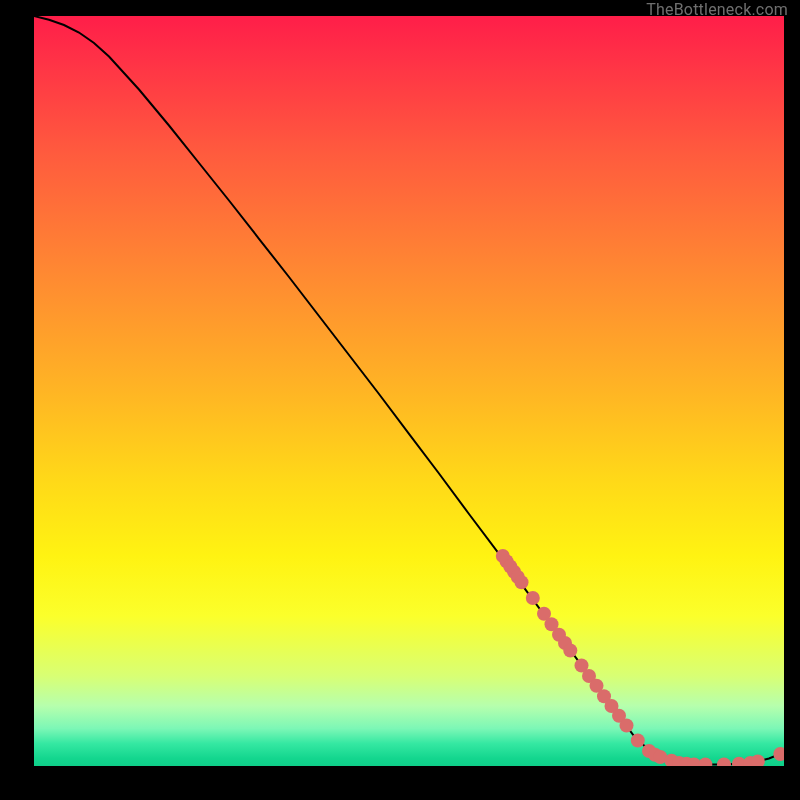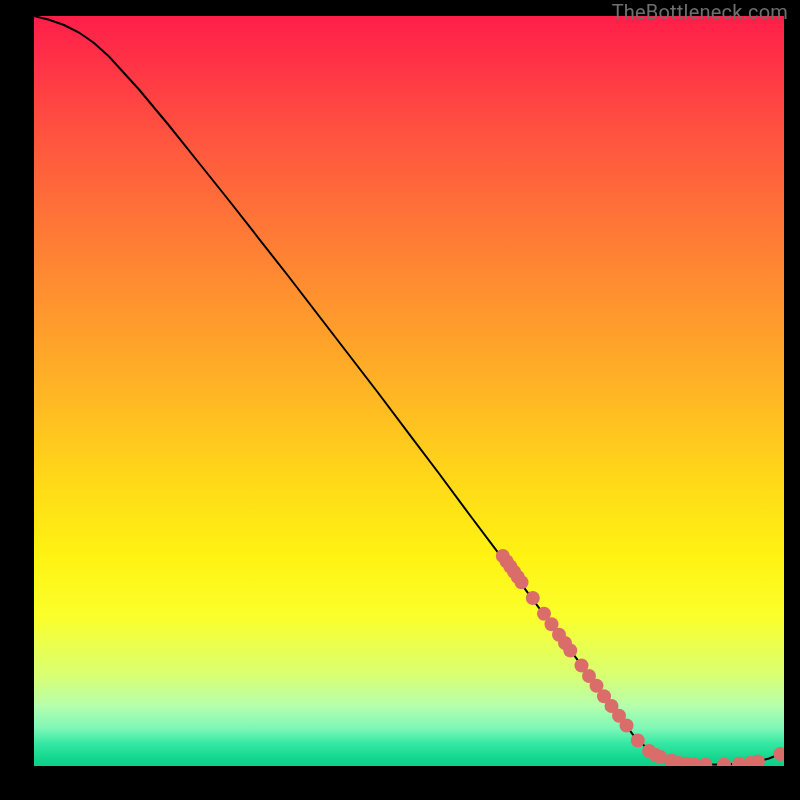--- a/index.html
+++ b/index.html
@@ -60,21 +60,21 @@
   .marker {
     fill: #da6c6a;
     stroke: none;
   }
   .watermark {
     position: absolute;
     top: 0;
     right: 12px;
     font-family: -apple-system, BlinkMacSystemFont, "Segoe UI", Roboto,
       "Helvetica Neue", Arial, sans-serif;
-    font-size: 20px;
+    font-size: 16px;
     font-weight: 400;
     color: #6f6f6f;
     letter-spacing: 0.2px;
   }
 </style>
 </head>
 <body>
 
 <div class="stage">
 

